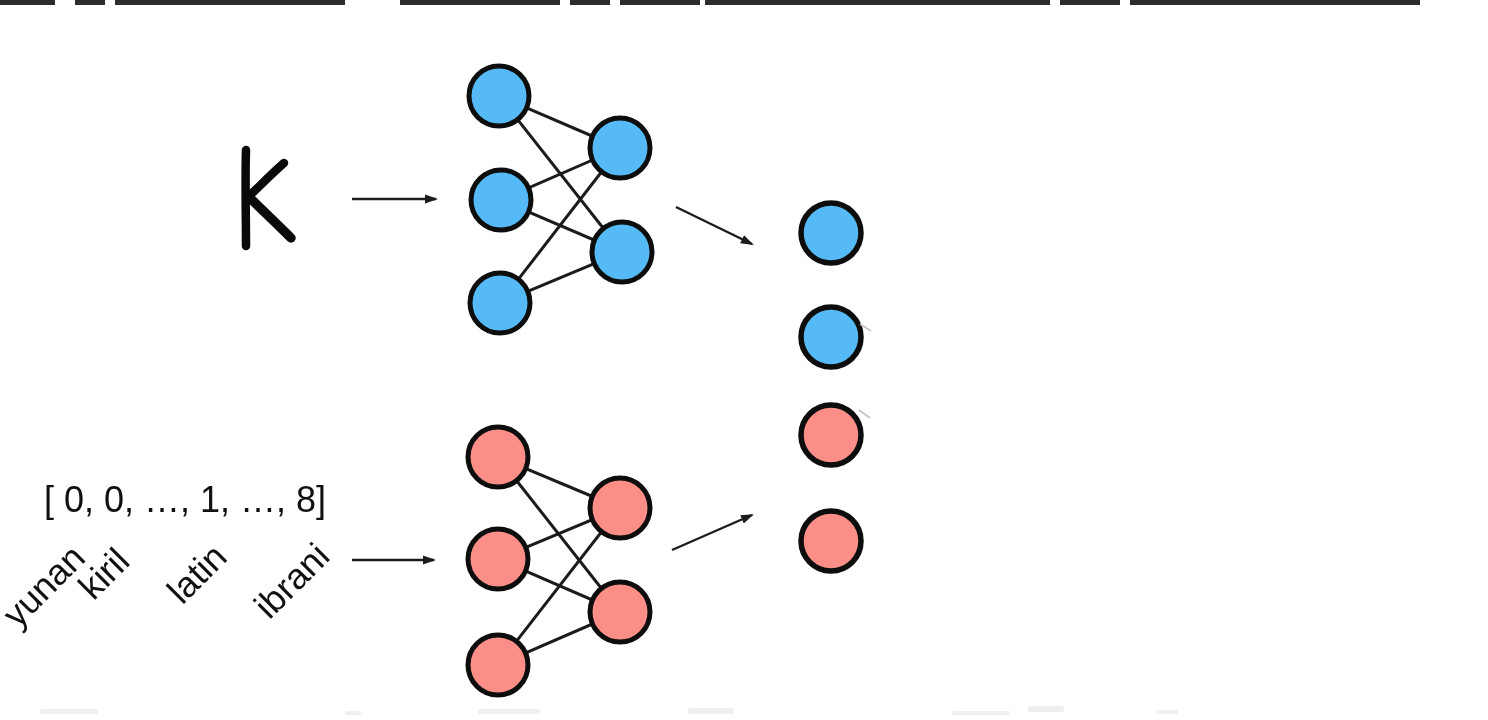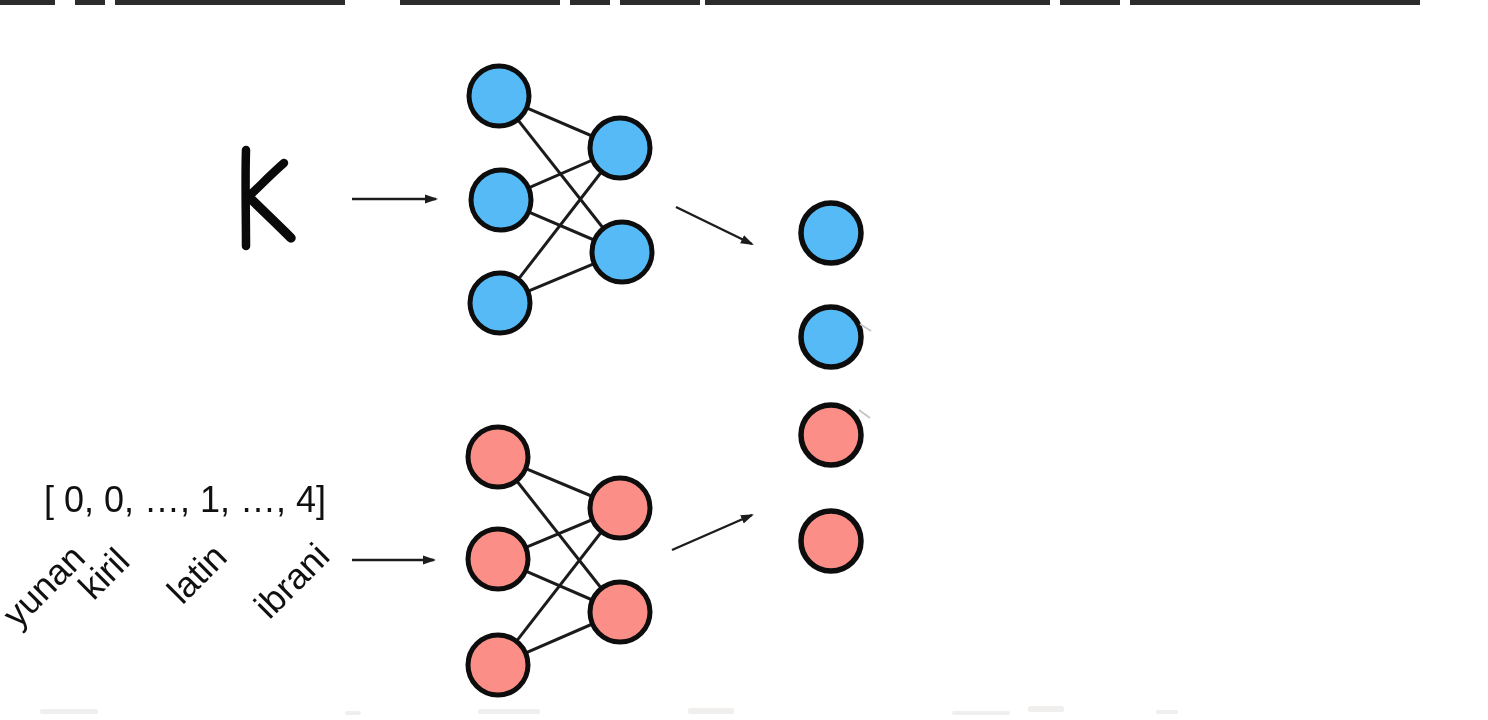--- a/index.html
+++ b/index.html
@@ -75,21 +75,21 @@
       <g>
         <circle cx="831" cy="233" r="30" stroke="#0d0d0d" stroke-width="5.5" fill="#55baf6"></circle>
         <circle cx="831" cy="337" r="30" stroke="#0d0d0d" stroke-width="5.5" fill="#55baf6"></circle>
         <circle cx="831" cy="435" r="30" stroke="#0d0d0d" stroke-width="5.5" fill="#fb8f87"></circle>
         <circle cx="831" cy="541" r="30" stroke="#0d0d0d" stroke-width="5.5" fill="#fb8f87"></circle>
       </g>
       <line x1="860" y1="324" x2="871" y2="331" stroke="#c6c6c6" stroke-width="2"></line>
       <line x1="859" y1="410" x2="870" y2="418" stroke="#c6c6c6" stroke-width="2"></line>
     </svg>
 
-  <div class="vector-label">[ 0, 0, …, 1, …, 4]</div>
+  <div class="vector-label">[ 0, 0, …, 1, …, 8]</div>
 
   <div class="cat-label" style="left:44px;top:586px;">yunan</div>
 
   <div class="cat-label" style="left:104px;top:574px;">kiril</div>
 
   <div class="cat-label" style="left:197px;top:574px;">latin</div>
 
   <div class="cat-label" style="left:292px;top:581px;">ibrani</div>
 </div>
 

